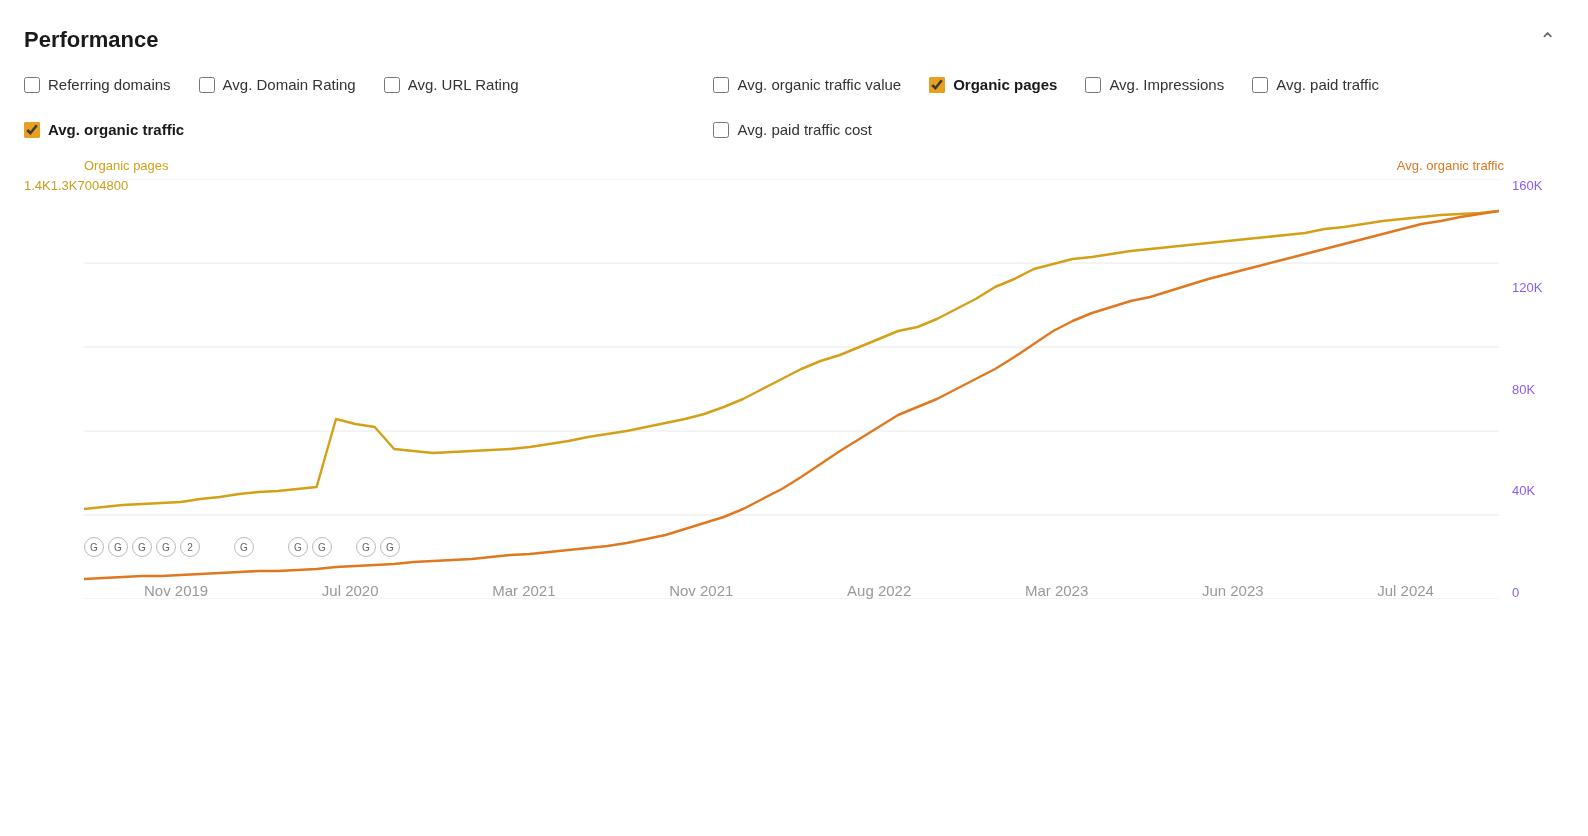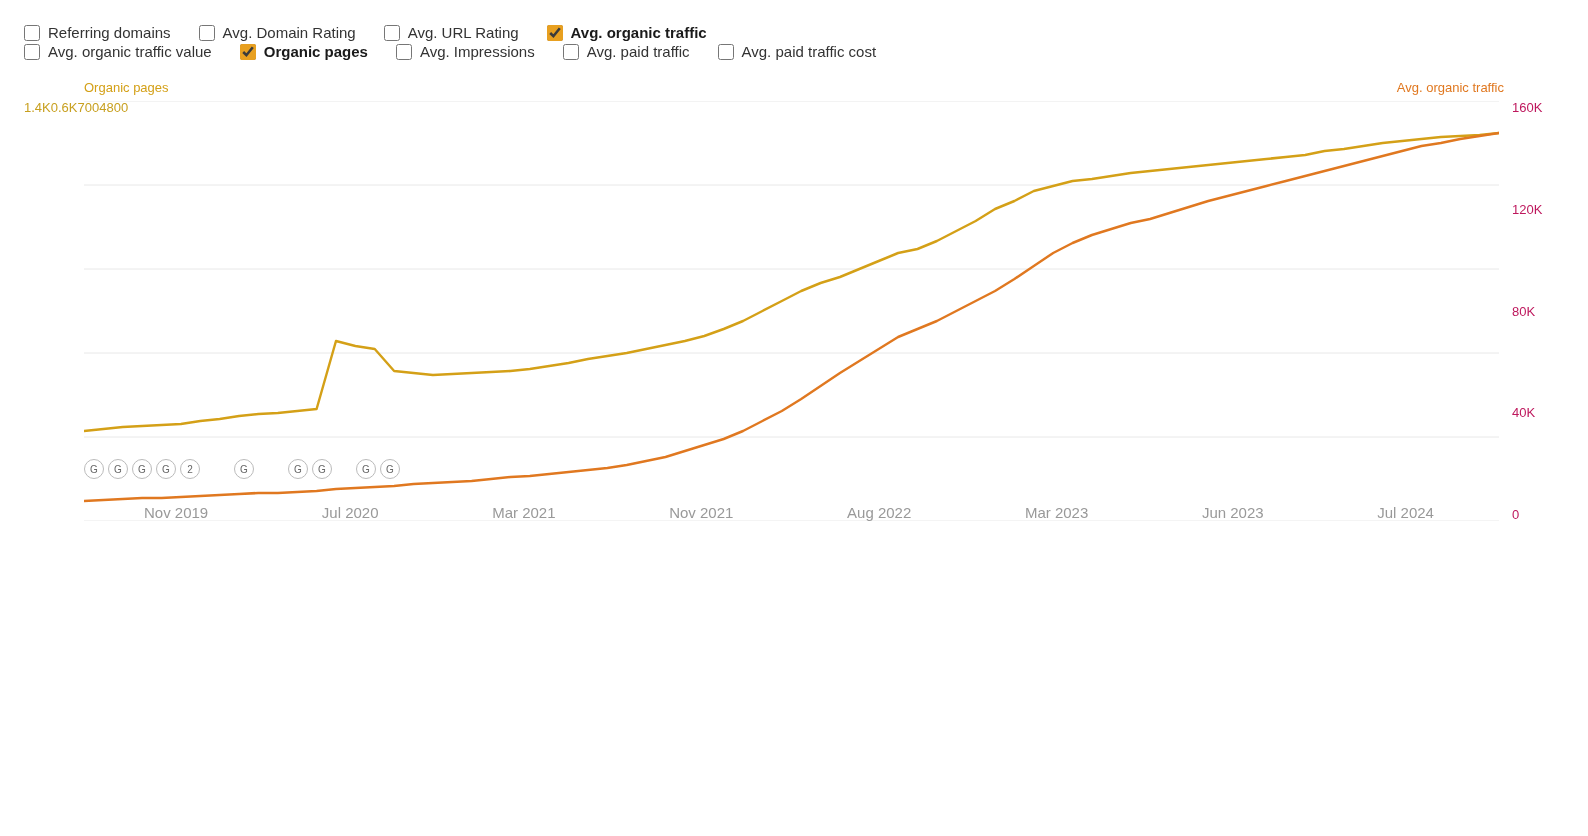--- a/index.html
+++ b/index.html
@@ -28,22 +28,22 @@
     .chevron-btn {
       background: none;
       border: none;
       cursor: pointer;
       font-size: 20px;
       color: #666;
       padding: 4px 8px;
     }
     .checkboxes-section {
       display: flex;
-      flex-direction: column;
-      gap: 2px;
+      flex-direction: row;
+      gap: 8px;
       margin-bottom: 20px;
     }
     .checkbox-row {
       display: flex;
       align-items: center;
       gap: 28px;
       flex-wrap: wrap;
     }
     .checkbox-item {
       display: flex;
@@ -120,21 +120,21 @@
       justify-content: space-between;
       padding-bottom: 40px;
       text-align: left;
       width: 60px;
     }
     .y-tick {
       font-size: 13px;
       line-height: 1;
     }
     .y-tick-left { color: #c8a020; text-align: right; }
-    .y-tick-right { color: #be185d; text-align: left; padding-left: 8px; }
+    .y-tick-right { color: #8b5cf6; text-align: left; padding-left: 8px; }
     .x-axis {
       position: absolute;
       bottom: 0;
       left: 60px;
       right: 65px;
       display: flex;
       justify-content: space-between;
       align-items: flex-start;
     }
     .x-tick {
@@ -148,20 +148,24 @@
       right: 65px;
       top: 0;
       bottom: 40px;
     }
   </style>
 </head>
 <body>
 
 <div class="container">
 
+  <div class="header">
+    <span class="title">Performance</span>
+    <button class="chevron-btn">⌃</button>
+  </div>
 
   <div class="checkboxes-section">
     <div class="checkbox-row">
       <div class="checkbox-item">
         <input type="checkbox" id="cb-referring-domains" style="">
         <label for="cb-referring-domains">Referring domains</label>
       </div>
       <div class="checkbox-item">
         <input type="checkbox" id="cb-avg-domain-rating" style="">
         <label for="cb-avg-domain-rating">Avg. Domain Rating</label>
@@ -203,21 +207,21 @@
 
     <div class="axis-labels-top">
       <span class="axis-label-left">Organic pages</span>
       <span class="axis-label-right">Avg. organic traffic</span>
     </div>
 
     <div class="chart-wrapper">
 
       <div class="y-axis-left">
         <span class="y-tick y-tick-left">1.4K</span>
-        <span class="y-tick y-tick-left">0.6K</span>
+        <span class="y-tick y-tick-left">1.3K</span>
         <span class="y-tick y-tick-left">700</span>
         <span class="y-tick y-tick-left">480</span>
         <span class="y-tick y-tick-left">0</span>
       </div>
 
       <div class="y-axis-right">
         <span class="y-tick y-tick-right">160K</span>
         <span class="y-tick y-tick-right">120K</span>
         <span class="y-tick y-tick-right">80K</span>
         <span class="y-tick y-tick-right">40K</span>

